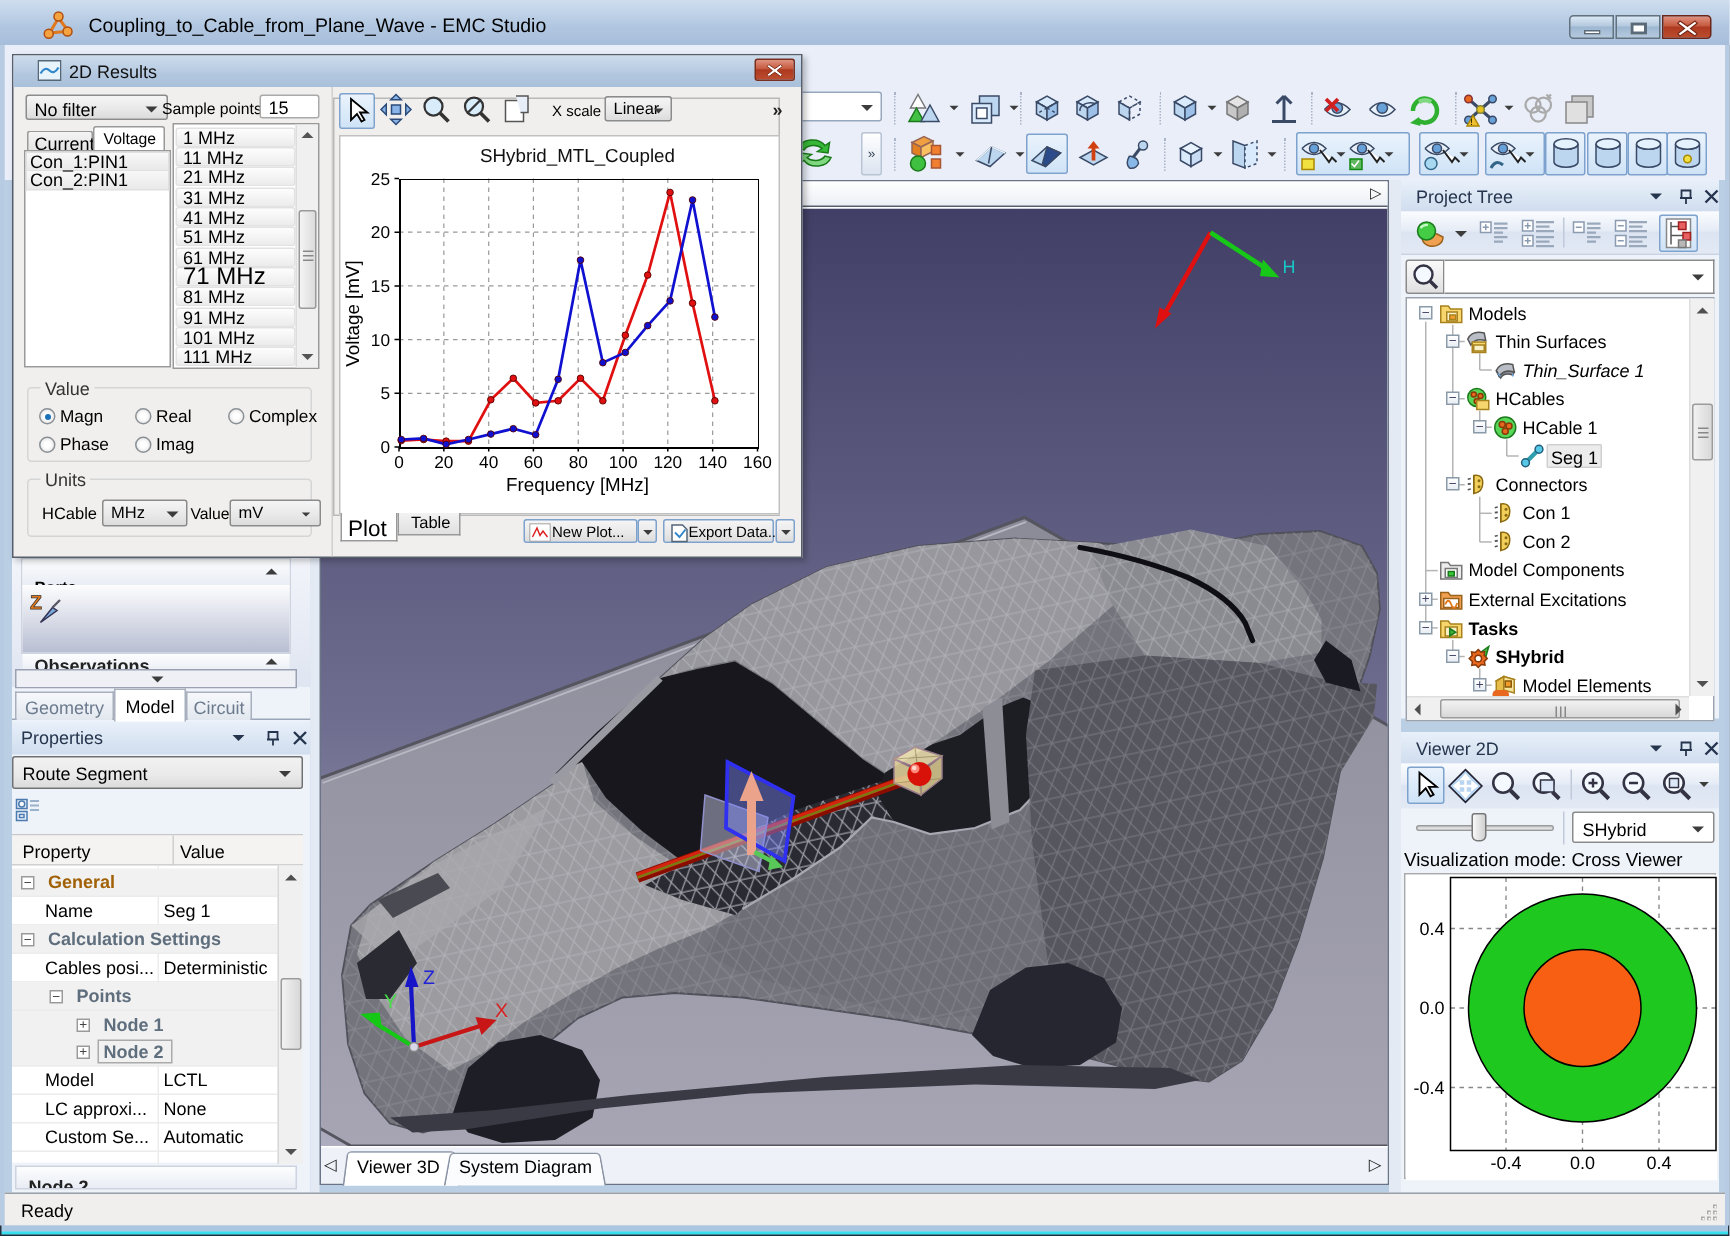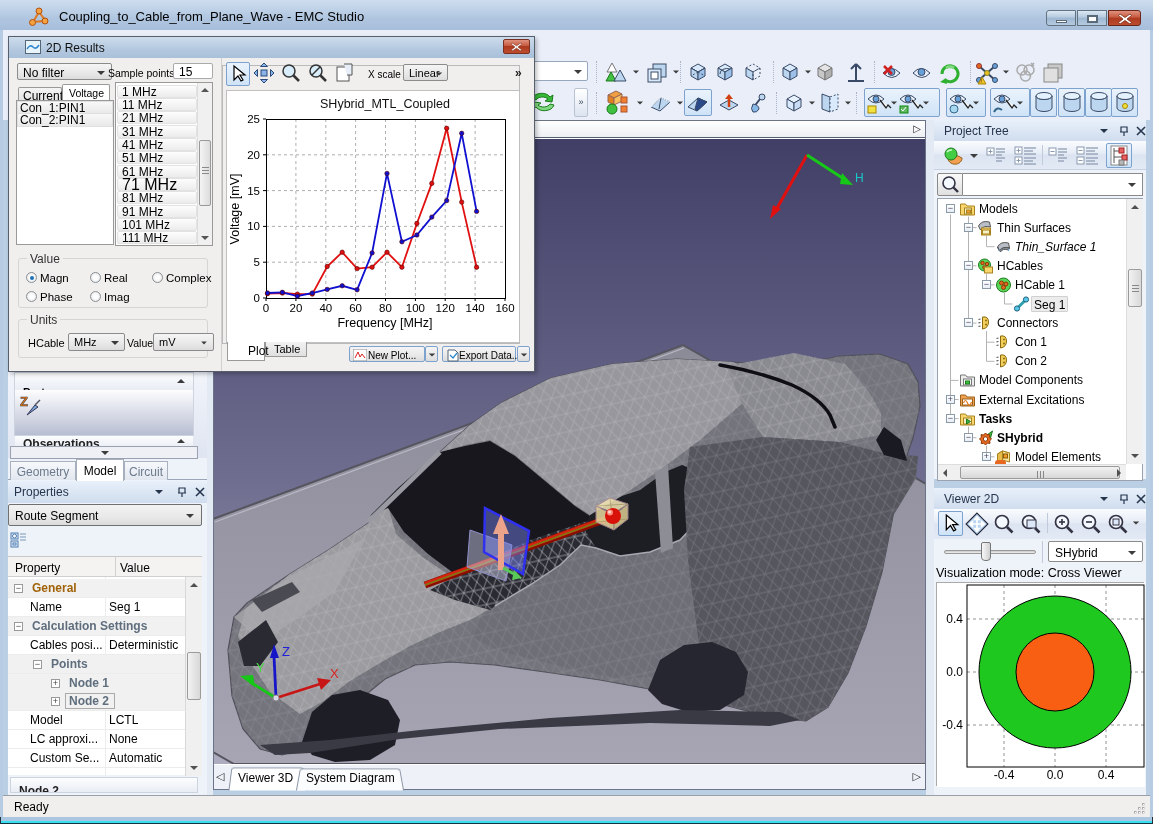--- a/index.html
+++ b/index.html
@@ -1027,21 +1027,21 @@
             <circle cx="174.9" cy="150.8" r="2.2" fill="#1010d0" stroke="#500" stroke-width="0.6"></circle>
             <circle cx="189.9" cy="144.0" r="2.2" fill="#1010d0" stroke="#500" stroke-width="0.6"></circle>
             <circle cx="204.8" cy="126.1" r="2.2" fill="#1010d0" stroke="#500" stroke-width="0.6"></circle>
             <circle cx="219.7" cy="109.6" r="2.2" fill="#1010d0" stroke="#500" stroke-width="0.6"></circle>
             <circle cx="234.7" cy="42.3" r="2.2" fill="#1010d0" stroke="#500" stroke-width="0.6"></circle>
             <circle cx="249.6" cy="120.4" r="2.2" fill="#1010d0" stroke="#500" stroke-width="0.6"></circle>
           </svg>
       </div>
 
       <div class="abs" style="left:5px;top:284px;width:38px;height:19px;background:#fff;border:1px solid #999;border-top:none;z-index:2">
-          <div class="abs" style="left:20px;top:2px;font-size:12px">Plot</div>
+          <div class="abs" style="left:4px;top:2px;font-size:15px">Plot</div>
         </div>
       <div class="abs" style="left:43px;top:284px;width:42px;height:15px;background:linear-gradient(#f2f2f2,#e0e0e0);border:1px solid #999;border-top:none">
           <div class="abs" style="left:8px;top:1px;font-size:11px">Table</div>
         </div>
       <div class="abs combo" style="left:127px;top:288px;width:76px;height:16px;border-color:#7da2ce;white-space:nowrap">
         <svg class="abs" style="left:3px;top:2px" width="14" height="12" viewBox="0 0 14 12">
             <rect x="0" y="0" width="14" height="12" fill="#fff" stroke="#888"></rect>
             <path d="M2 9 L5 3 L7 8 L9 5 L12 9" stroke="#d22" fill="none"></path>
           </svg>
         <div class="abs" style="left:18px;top:3px;font-size:10px">New Plot...</div>

